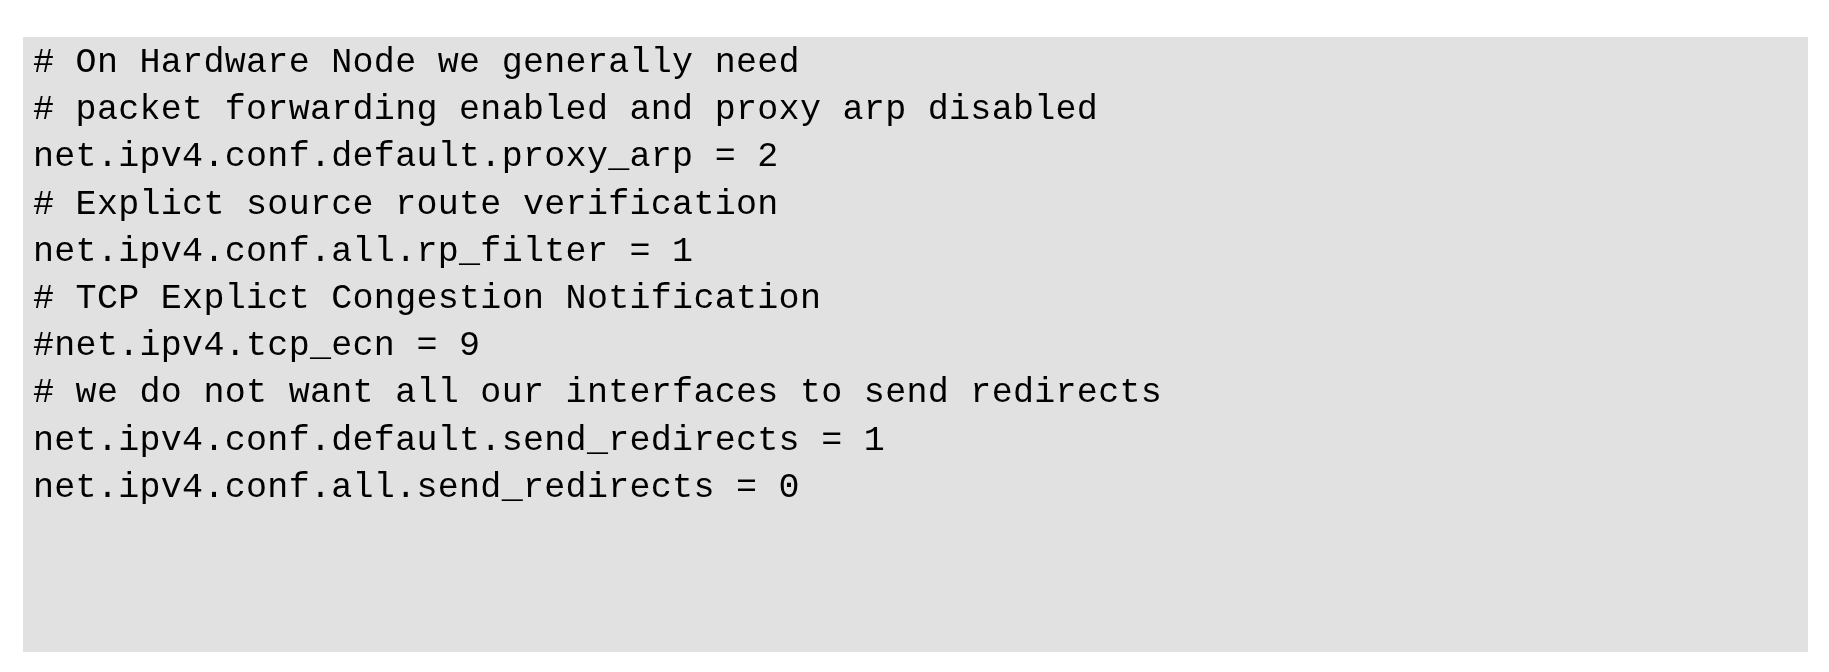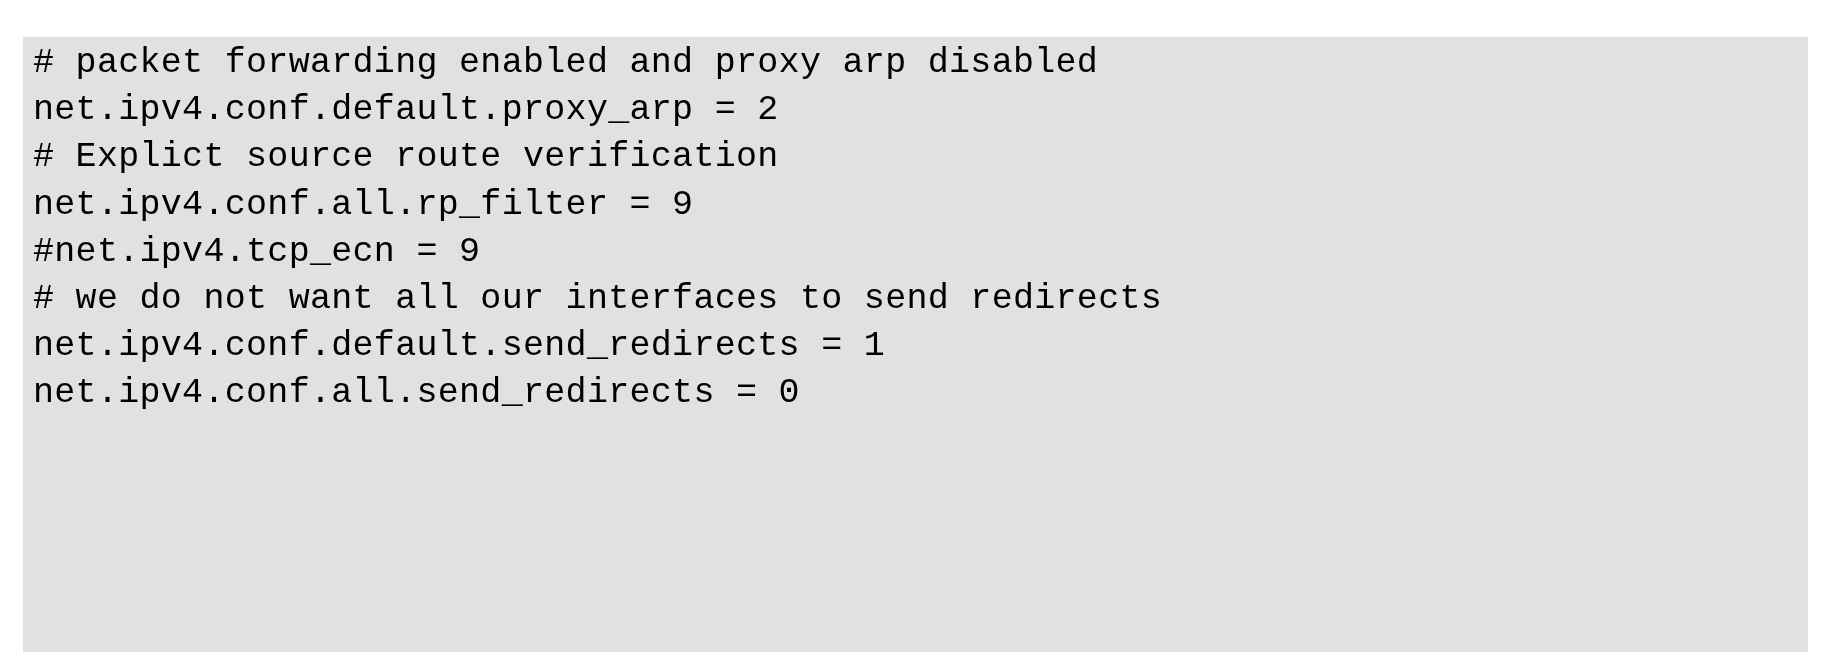--- a/index.html
+++ b/index.html
@@ -31,21 +31,23 @@
   }
   .code-line {
     white-space: pre;
     height: 47.2px;
   }
 </style>
 </head>
 <body>
 
 <div class="code-block">
+  <div class="code-line"># On Hardware Node we generally need</div>
   <div class="code-line"># packet forwarding enabled and proxy arp disabled</div>
   <div class="code-line">net.ipv4.conf.default.proxy_arp = 2</div>
   <div class="code-line"># Explict source route verification</div>
-  <div class="code-line">net.ipv4.conf.all.rp_filter = 9</div>
+  <div class="code-line">net.ipv4.conf.all.rp_filter = 1</div>
+  <div class="code-line"># TCP Explict Congestion Notification</div>
   <div class="code-line">#net.ipv4.tcp_ecn = 9</div>
   <div class="code-line"># we do not want all our interfaces to send redirects</div>
   <div class="code-line">net.ipv4.conf.default.send_redirects = 1</div>
   <div class="code-line">net.ipv4.conf.all.send_redirects = 0</div>
 </div>
 
 </body></html>

